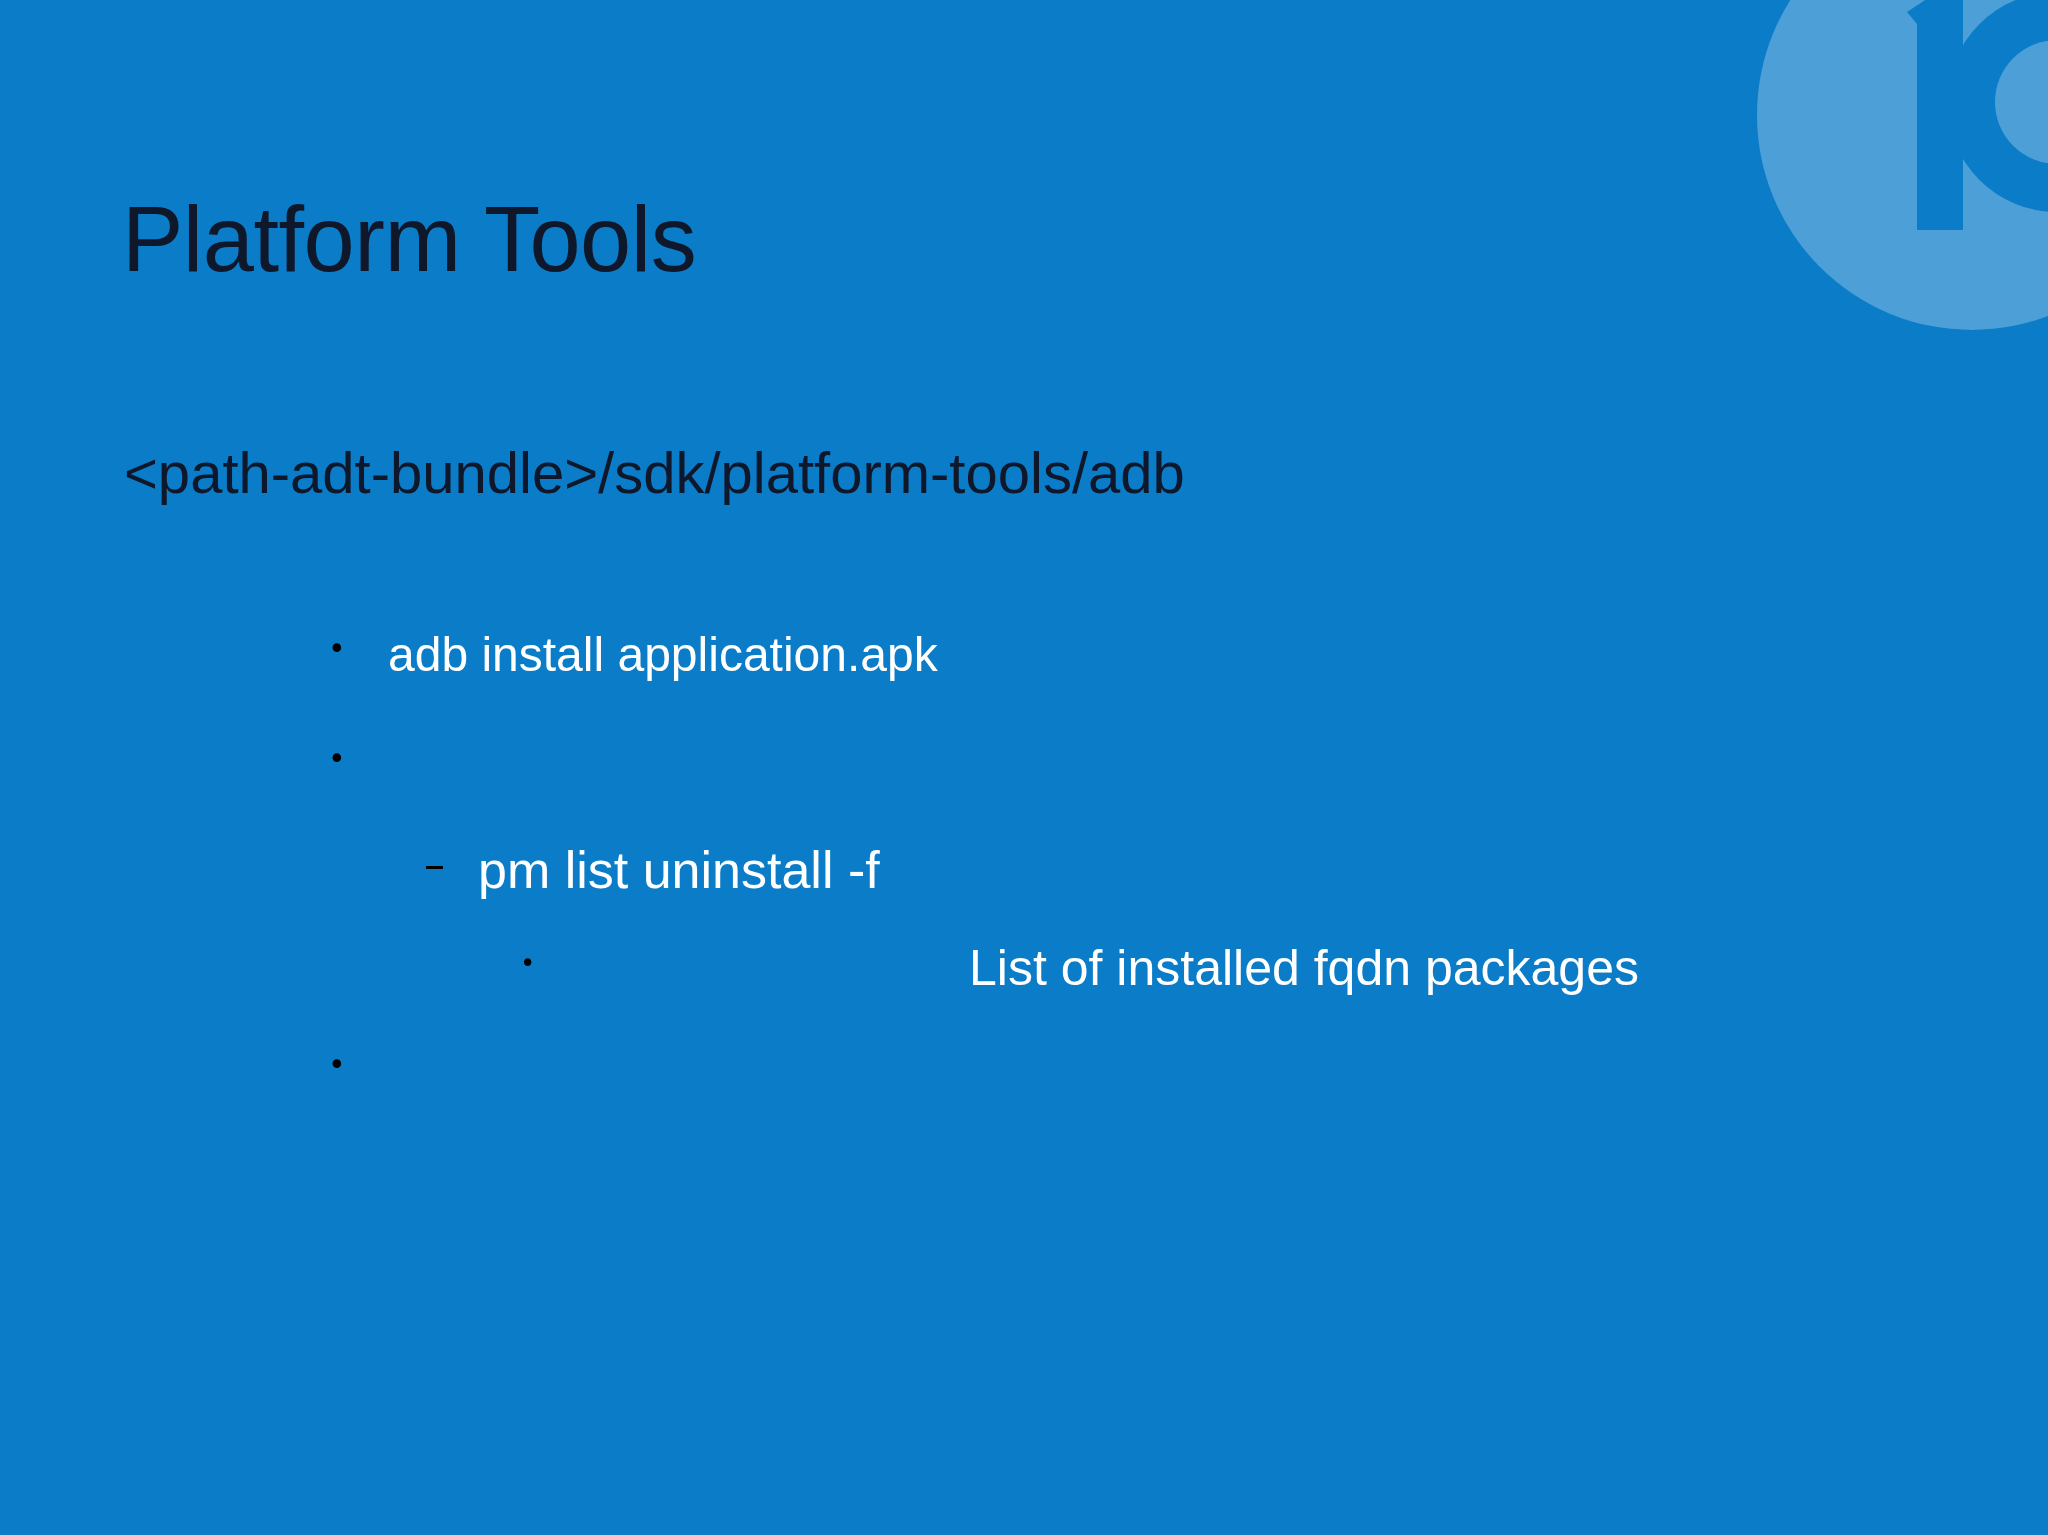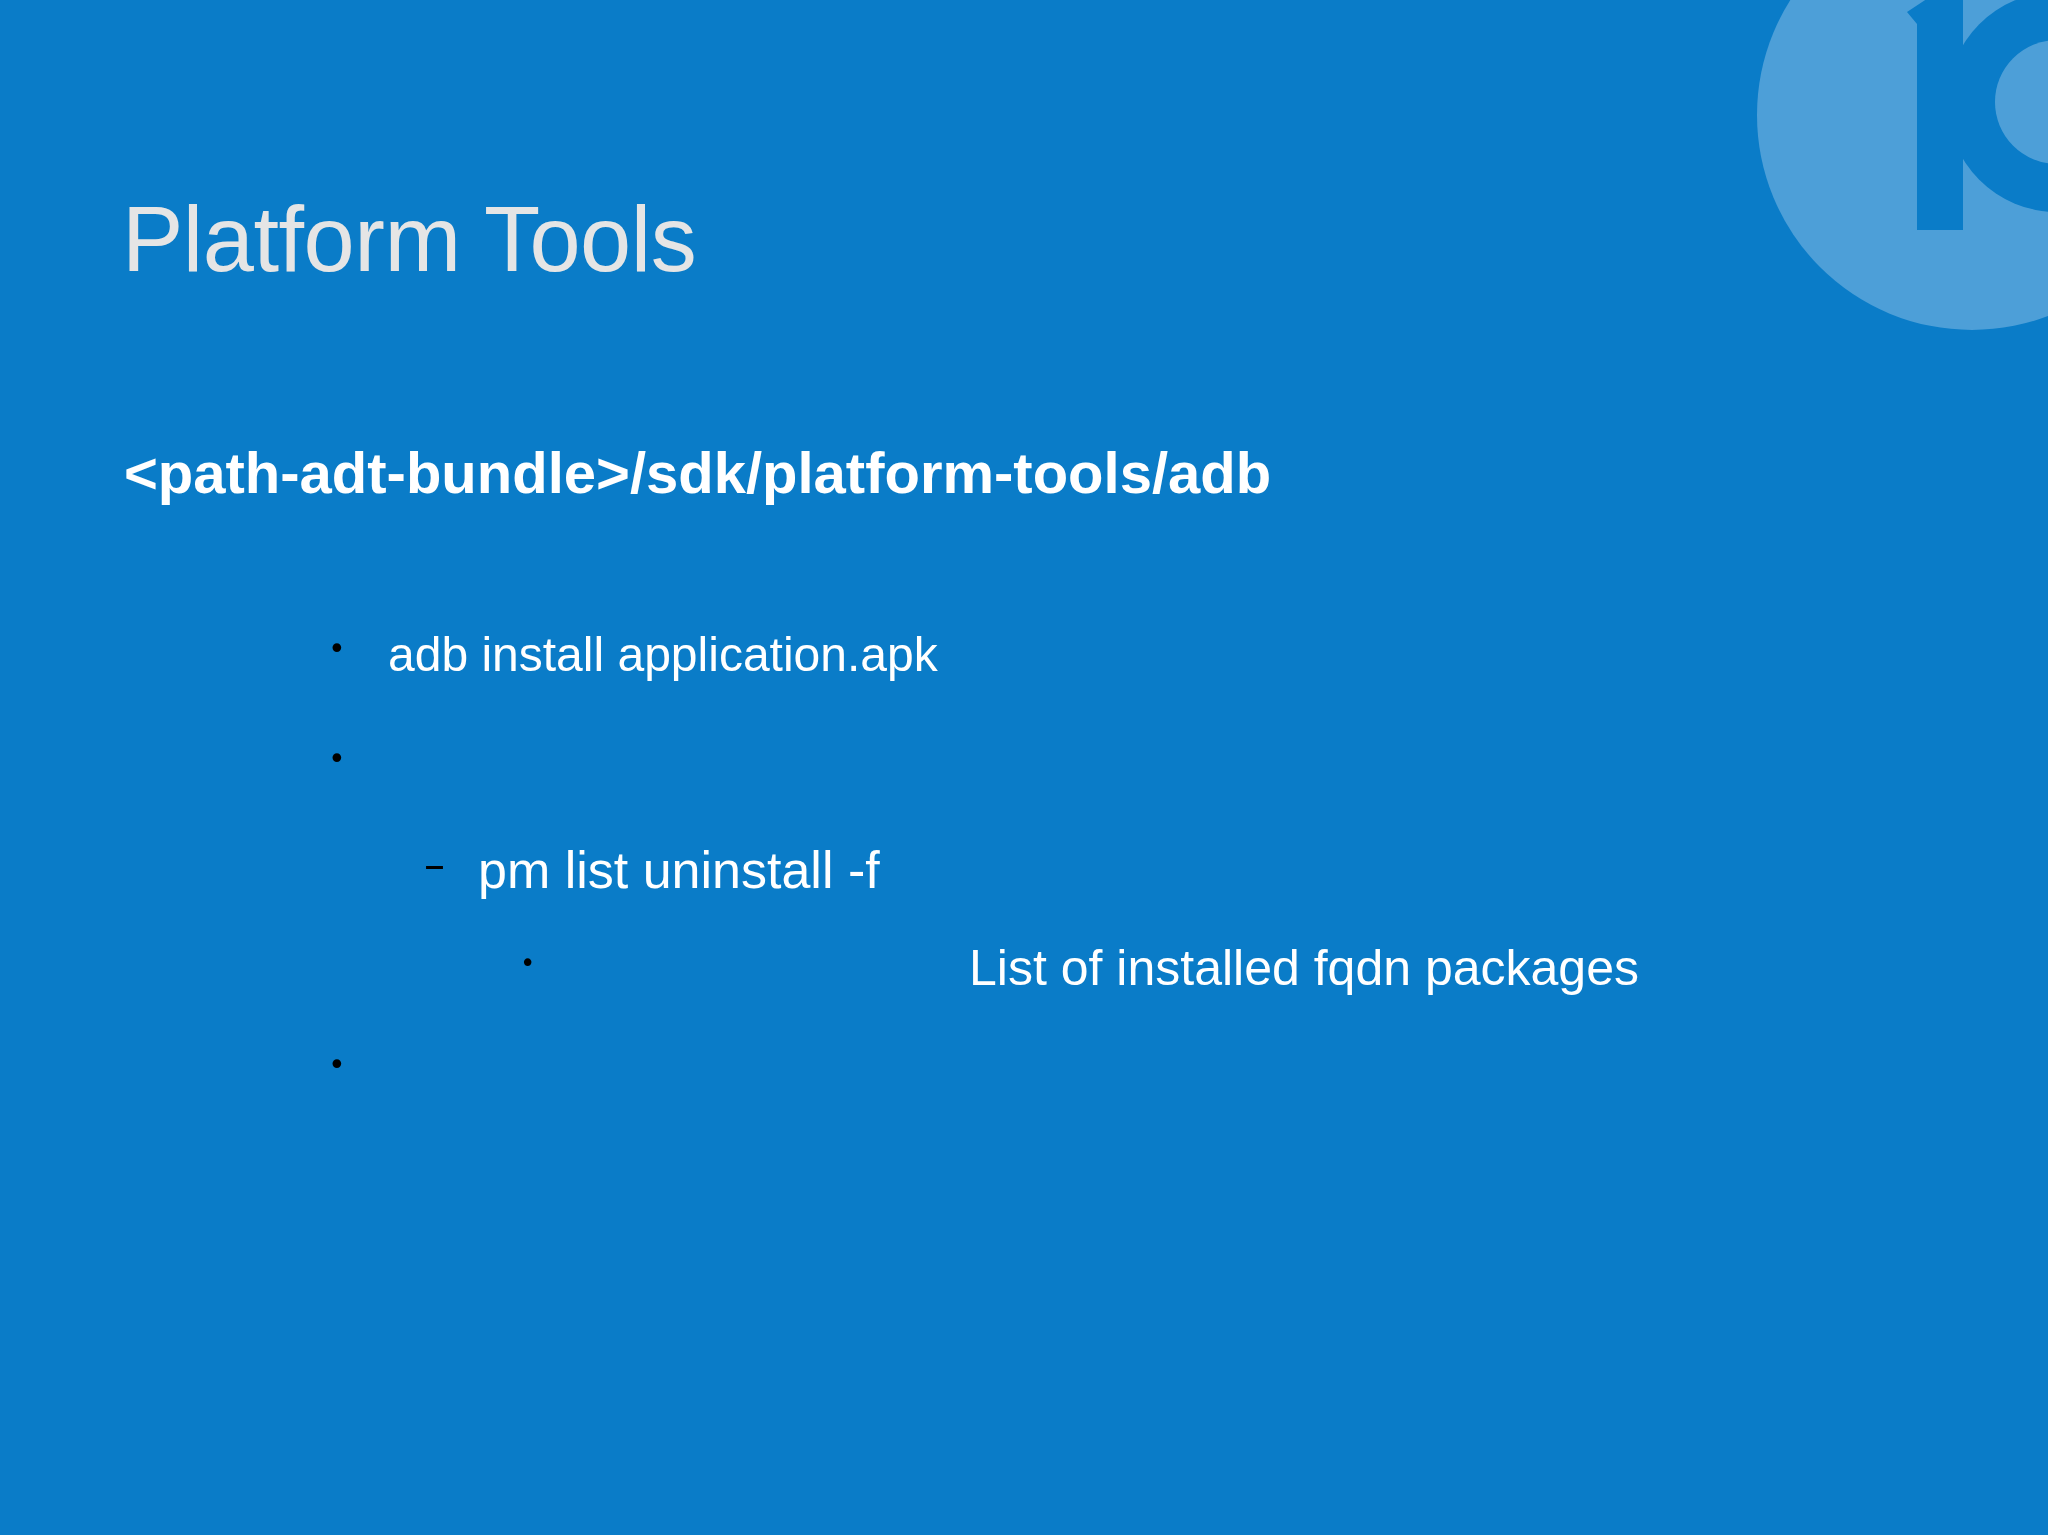--- a/index.html
+++ b/index.html
@@ -34,43 +34,43 @@
     display: block;
     width: 430px;
     height: 430px;
   }
 
   
   #slide-title {
     position: absolute;
     left: 122px;
     top: 128px;
-    color: #e5e5e5;
+    color: #0f172a;
     font-size: 92px;
     font-weight: 300;
     line-height: 1.08;
     letter-spacing: -0.5px;
     white-space: nowrap;
   }
 
   
   #body-content {
     position: absolute;
     left: 0;
     top: 420px;
     width: 2048px;
   }
 
   .path-line {
     position: absolute;
     left: 124px;
     top: 20px;
-    color: #ffffff;
+    color: #0f172a;
     font-size: 58px;
-    font-weight: 700;
+    font-weight: 400;
     line-height: 1.15;
     white-space: nowrap;
   }
 
   .bullet-list {
     position: absolute;
     left: 0;
     top: 180px;
     width: 2048px;
     list-style: none;

